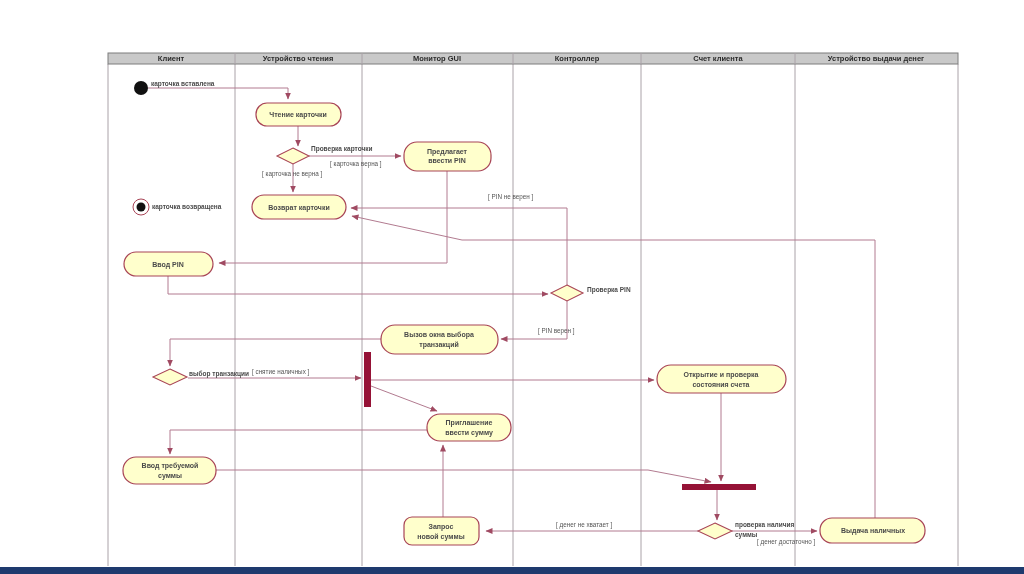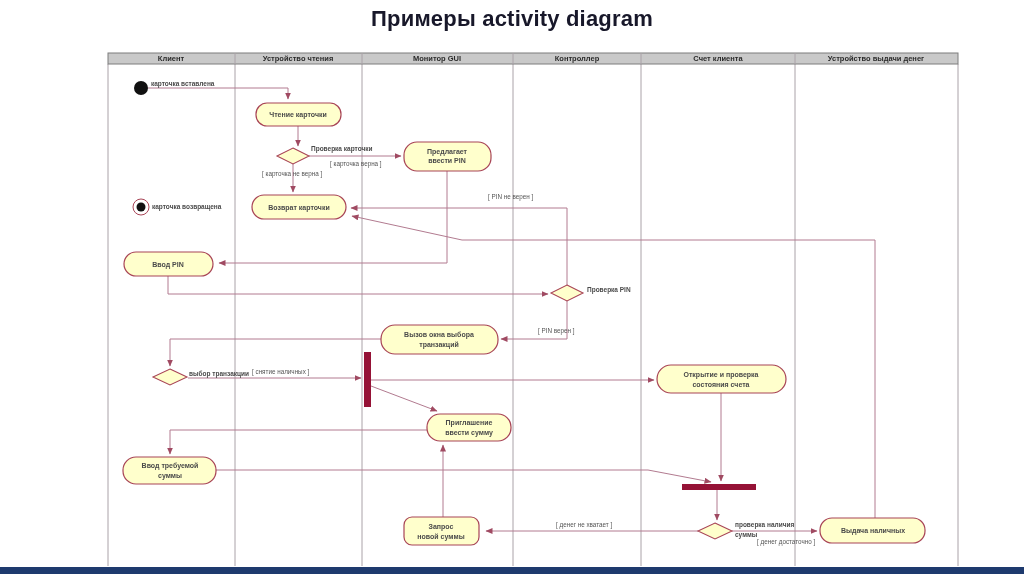--- a/index.html
+++ b/index.html
@@ -17,21 +17,20 @@
   .bar{fill:#951236;}
   .edge{fill:none;stroke:#b27b90;stroke-width:1;}
   .node-t{font:bold 7px "Liberation Sans",sans-serif;fill:#4a4a4a;text-anchor:middle;}
   .side-t{font:bold 6.5px "Liberation Sans",sans-serif;fill:#4a4a4a;}
   .guard{font:6.3px "Liberation Sans",sans-serif;fill:#555;}
 </style>
 </head>
 <body>
 
 <div class="slide">
-  <div class="title">Примеры activity diagram</div>
 
   <svg width="1024" height="567" viewBox="0 0 1024 567">
     <defs>
       <marker id="arr" markerWidth="9" markerHeight="8" refX="6.5" refY="3" orient="auto" markerUnits="userSpaceOnUse">
         <path d="M0,0 L7,3 L0,6 Z" fill="#a04a62"></path>
       </marker>
     </defs>
 
     <g>
       <line class="lane" x1="108" y1="64" x2="108" y2="566"></line>

